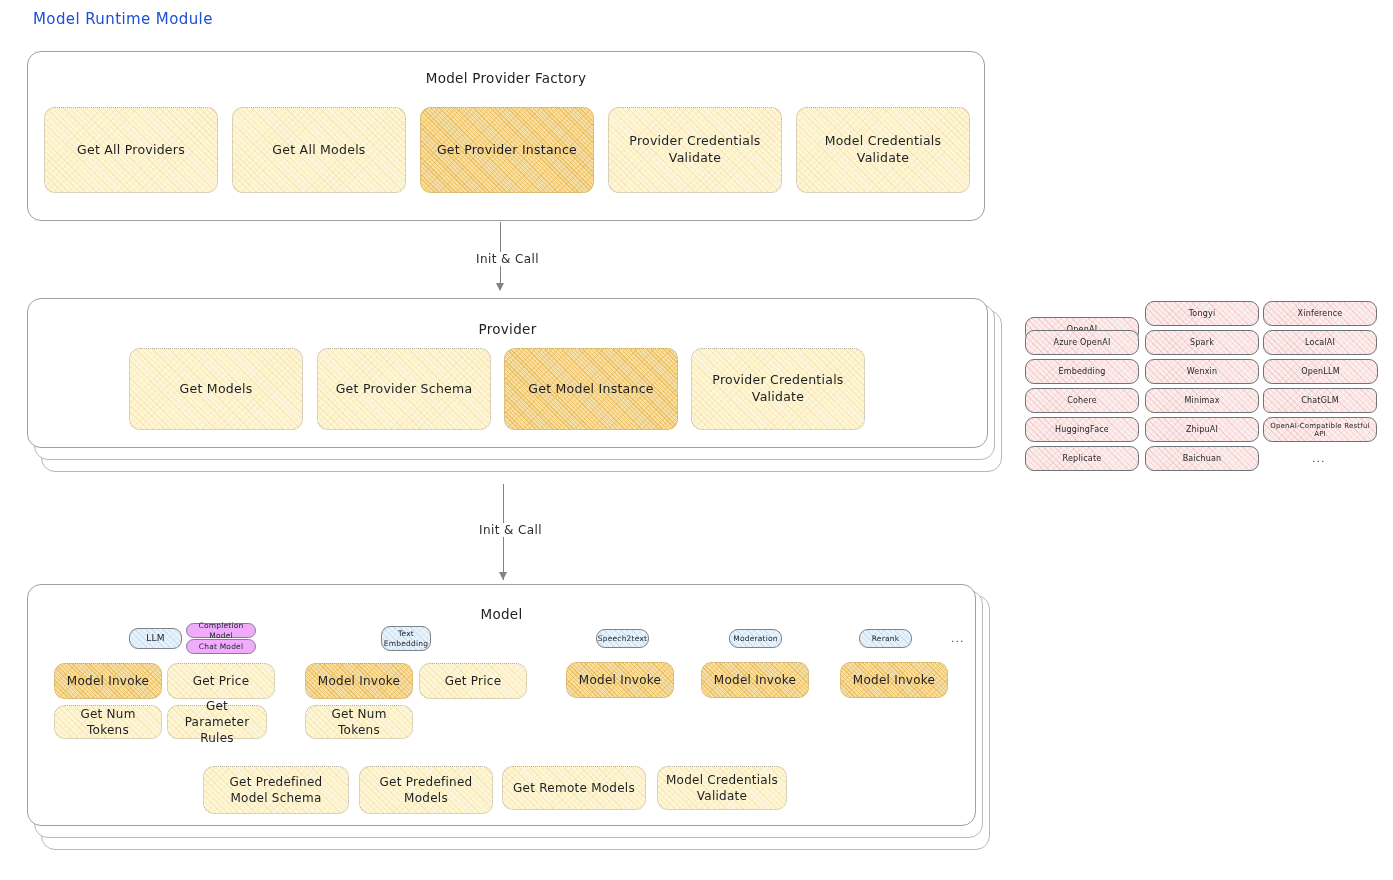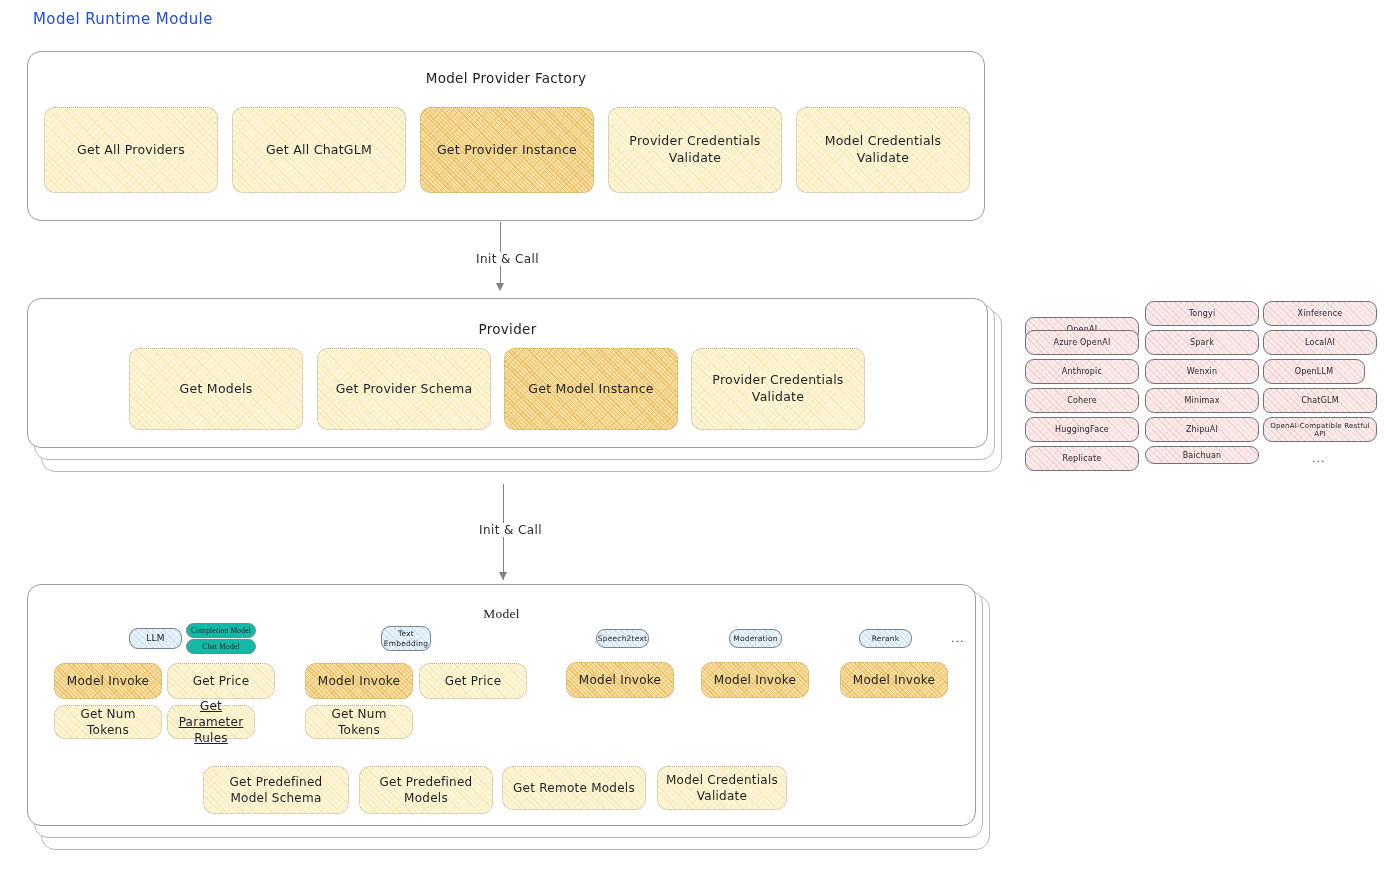--- a/index.html
+++ b/index.html
@@ -89,24 +89,23 @@
     display:flex;align-items:center;justify-content:center;
     text-align:center;
     font-size:7.5px;line-height:1.25;letter-spacing:.2px;color:#22252b;
     padding:1px 3px;
     background-color:#e9f3fb;
     background-image:
       repeating-linear-gradient(45deg, rgba(130,180,220,.26) 0 1px, rgba(255,255,255,0) 1px 4px),
       repeating-linear-gradient(-45deg, rgba(130,180,220,.15) 0 1px, rgba(255,255,255,0) 1px 5px);
   }
   .badge.plain{
-    background:#14b8a6;
+    background:#f0abfc;
     background-image:none;
     border-color:#7e838a;
-    font-family:Liberation Serif, serif;
   }
 
   
   .arrow-line{
     position:absolute;width:1.4px;background:#7f8389;
   }
   .arrow-label{
     position:absolute;font-size:12px;color:#2a2c30;letter-spacing:.4px;
     background:#fff;padding:0 4px;white-space:nowrap;
   }
@@ -119,77 +118,77 @@
 </style>
 </head>
 <body>
 
 <div class="abs" id="page-title">Model Runtime Module</div>
 
 <div class="abs card" style="left:27px;top:51px;width:958px;height:170px;">
   <div class="card-title" style="top:18px;">Model Provider Factory</div>
 </div>
 <div class="op" style="left:44px;top:107px;width:174px;height:86px;">Get All Providers</div>
-<div class="op" style="left:232px;top:107px;width:174px;height:86px;">Get All ChatGLM</div>
+<div class="op" style="left:232px;top:107px;width:174px;height:86px;">Get All Models</div>
 <div class="op hl" style="left:420px;top:107px;width:174px;height:86px;">Get Provider Instance</div>
 <div class="op" style="left:608px;top:107px;width:174px;height:86px;">Provider Credentials Validate</div>
 <div class="op" style="left:796px;top:107px;width:174px;height:86px;">Model Credentials Validate</div>
 
 <div class="arrow-line" style="left:500px;top:222px;height:68px;"></div>
 <div class="arrow-head" style="left:496px;top:283px;"></div>
 <div class="arrow-label" style="left:472px;top:252px;">Init &amp; Call</div>
 
 <div class="abs card-stack-l2" style="left:41px;top:310px;width:961px;height:162px;"></div>
 <div class="abs card-stack-l1" style="left:34px;top:304px;width:961px;height:156px;"></div>
 <div class="abs card" style="left:27px;top:298px;width:961px;height:150px;">
   <div class="card-title" style="top:22px;">Provider</div>
 </div>
 <div class="op" style="left:129px;top:348px;width:174px;height:82px;">Get Models</div>
 <div class="op" style="left:317px;top:348px;width:174px;height:82px;">Get Provider Schema</div>
 <div class="op hl" style="left:504px;top:348px;width:174px;height:82px;">Get Model Instance</div>
 <div class="op" style="left:691px;top:348px;width:174px;height:82px;">Provider Credentials Validate</div>
 
 <div class="chip" style="left:1025px;top:301px;width:114px;height:25px;margin-top:16px;">OpenAI</div>
 <div class="chip" style="left:1025px;top:330px;width:114px;height:25px;">Azure OpenAI</div>
-<div class="chip" style="left:1025px;top:359px;width:114px;height:25px;">Anthropic</div>
+<div class="chip" style="left:1025px;top:359px;width:114px;height:25px;">Embedding</div>
 <div class="chip" style="left:1025px;top:388px;width:114px;height:25px;">Cohere</div>
 <div class="chip" style="left:1025px;top:417px;width:114px;height:25px;">HuggingFace</div>
 <div class="chip" style="left:1025px;top:446px;width:114px;height:25px;">Replicate</div>
 
 <div class="chip" style="left:1145px;top:301px;width:114px;height:25px;">Tongyi</div>
 <div class="chip" style="left:1145px;top:330px;width:114px;height:25px;">Spark</div>
 <div class="chip" style="left:1145px;top:359px;width:114px;height:25px;">Wenxin</div>
 <div class="chip" style="left:1145px;top:388px;width:114px;height:25px;">Minimax</div>
 <div class="chip" style="left:1145px;top:417px;width:114px;height:25px;">ZhipuAI</div>
-<div class="chip" style="left:1145px;top:446px;width:114px;height:18px;">Baichuan</div>
+<div class="chip" style="left:1145px;top:446px;width:114px;height:25px;">Baichuan</div>
 
 <div class="chip" style="left:1263px;top:301px;width:114px;height:25px;">Xinference</div>
 <div class="chip" style="left:1263px;top:330px;width:114px;height:25px;">LocalAI</div>
-<div class="chip" style="left:1263px;top:359px;width:102px;height:25px;">OpenLLM</div>
+<div class="chip" style="left:1263px;top:359px;width:115px;height:25px;">OpenLLM</div>
 <div class="chip" style="left:1263px;top:388px;width:114px;height:25px;border-radius:7px;">ChatGLM</div>
 <div class="chip" style="left:1263px;top:417px;width:114px;height:25px;font-size:7px;text-align:center;">OpenAI-Compatible Restful API</div>
 <div class="ellipsis" style="left:1312px;top:452px;">...</div>
 
 <div class="arrow-line" style="left:503px;top:484px;height:96px;"></div>
 <div class="arrow-head" style="left:499px;top:572px;"></div>
 <div class="arrow-label" style="left:475px;top:523px;">Init &amp; Call</div>
 
 <div class="abs card-stack-l2" style="left:41px;top:595px;width:949px;height:255px;"></div>
 <div class="abs card-stack-l1" style="left:34px;top:590px;width:949px;height:248px;"></div>
-<div class="abs card" style="left:27px;top:584px;width:949px;height:242px;font-family:Liberation Serif, serif;">
+<div class="abs card" style="left:27px;top:584px;width:949px;height:242px;">
   <div class="card-title" style="top:21px;">Model</div>
 </div>
 
 <div class="badge" style="left:129px;top:628px;width:53px;height:21px;font-size:9px;">LLM</div>
 <div class="badge plain" style="left:186px;top:623px;width:70px;height:15px;">Completion Model</div>
 <div class="badge plain" style="left:186px;top:639px;width:70px;height:15px;">Chat Model</div>
 <div class="op hl small" style="left:54px;top:663px;width:108px;height:36px;">Model Invoke</div>
 <div class="op small" style="left:167px;top:663px;width:108px;height:36px;">Get Price</div>
 <div class="op small" style="left:54px;top:705px;width:108px;height:34px;">Get Num Tokens</div>
-<div class="op small" style="left:167px;top:705px;width:88px;height:34px;text-decoration:underline;">Get Parameter Rules</div>
+<div class="op small" style="left:167px;top:705px;width:100px;height:34px;">Get Parameter Rules</div>
 
 <div class="badge" style="left:381px;top:626px;width:50px;height:25px;">Text Embedding</div>
 <div class="op hl small" style="left:305px;top:663px;width:108px;height:36px;">Model Invoke</div>
 <div class="op small" style="left:419px;top:663px;width:108px;height:36px;">Get Price</div>
 <div class="op small" style="left:305px;top:705px;width:108px;height:34px;">Get Num Tokens</div>
 
 <div class="badge" style="left:596px;top:629px;width:53px;height:19px;">Speech2text</div>
 <div class="op hl small" style="left:566px;top:662px;width:108px;height:36px;">Model Invoke</div>
 
 <div class="badge" style="left:729px;top:629px;width:53px;height:19px;">Moderation</div>

